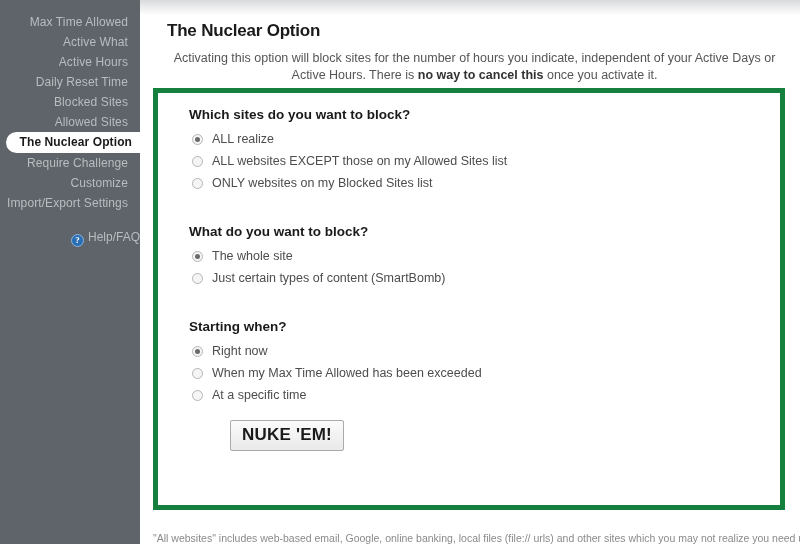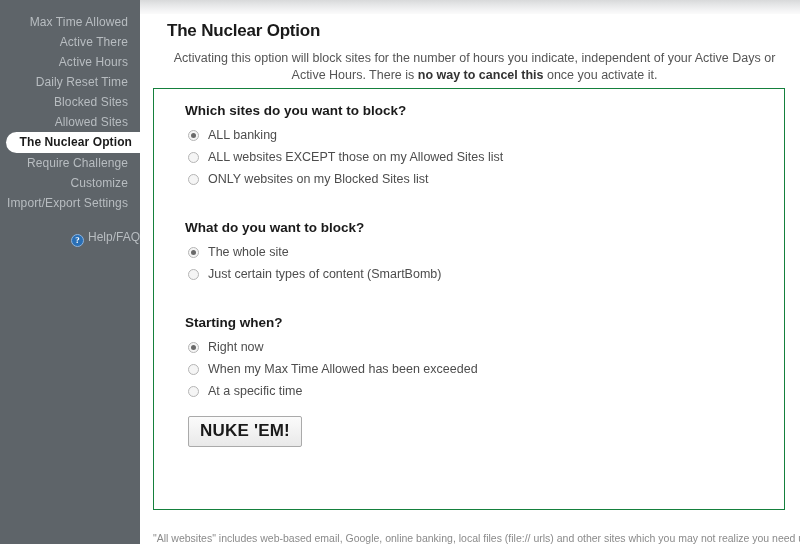--- a/index.html
+++ b/index.html
@@ -128,21 +128,21 @@
   }
   .intro b { color: #333333; }
 
   
   .panel {
     position: absolute;
     left: 13px;
     top: 74px;
     width: 632px;
     height: 422px;
-    border: 1px solid #15803d;
+    border: 5px solid #15803d;
     background: #ffffff;
     padding: 14px 18px;
   }
 
   .q-heading {
     font-size: 13.5px;
     font-weight: bold;
     color: #1a1a1a;
     margin: 0 0 6px 13px;
   }
@@ -214,20 +214,21 @@
     font-family: "Liberation Sans", sans-serif;
     font-size: 17px;
     font-weight: bold;
     color: #1a1a1a;
     background: linear-gradient(to bottom, #fbfbfb 0%, #f2f2f2 50%, #e9e9e9 100%);
     border: 1px solid #aaaaaa;
     border-radius: 2px;
     padding: 4px 11px 5px 11px;
     cursor: pointer;
     letter-spacing: 0.2px;
+    margin-left: 38px;
   }
 
   
   .footer-note {
     position: absolute;
     left: 13px;
     top: 518px;
     width: 640px;
     font-size: 10.5px;
     color: #8a8a8a;
@@ -237,21 +238,21 @@
 </head>
 <body>
 
 <div id="app">
 
   <div class="top-strip"></div>
 
   <div class="sidebar">
     <ul class="nav-list" id="nav-list">
         <li class="nav-item">Max Time Allowed</li>
-        <li class="nav-item">Active There</li>
+        <li class="nav-item">Active What</li>
         <li class="nav-item">Active Hours</li>
         <li class="nav-item">Daily Reset Time</li>
         <li class="nav-item">Blocked Sites</li>
         <li class="nav-item">Allowed Sites</li>
         <li class="nav-item active">The Nuclear Option</li>
         <li class="nav-item">Require Challenge</li>
         <li class="nav-item">Customize</li>
         <li class="nav-item">Import/Export Settings</li>
       </ul>
     <div class="help-row">
@@ -267,21 +268,21 @@
       <span>Activating this option will block sites for the number of hours you indicate, independent of your Active Days or Active Hours. There is </span><b>no way to cancel this</b><span> once you activate it.</span>
     </p>
 
     <div class="panel">
 
       <div>
         <div class="q-heading">Which sites do you want to block?</div>
         <div id="q1-options">
             <div class="radio-row">
               <span class="radio checked"></span>
-              <span class="radio-label">ALL banking</span>
+              <span class="radio-label">ALL realize</span>
             </div>
             <div class="radio-row">
               <span class="radio"></span>
               <span class="radio-label">ALL websites EXCEPT those on my Allowed Sites list</span>
             </div>
             <div class="radio-row">
               <span class="radio"></span>
               <span class="radio-label">ONLY websites on my Blocked Sites list</span>
             </div>
           </div>

